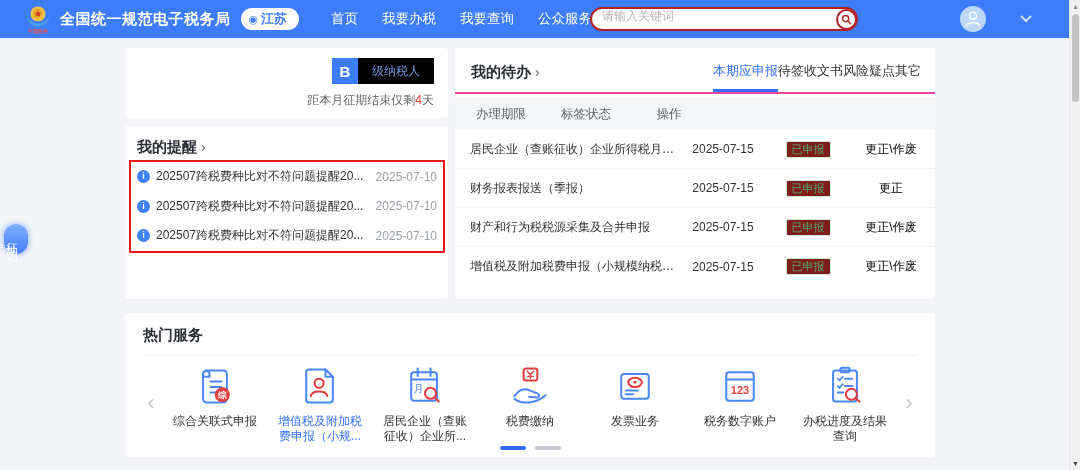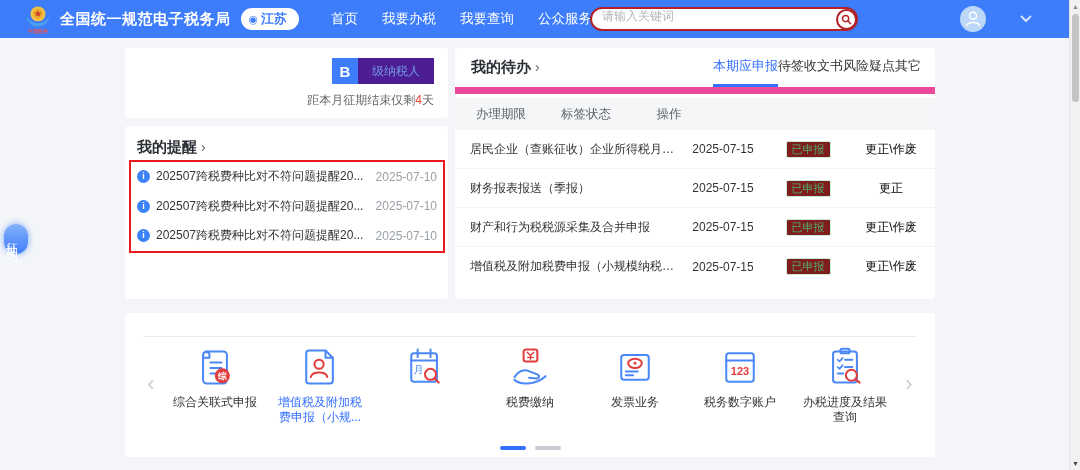--- a/index.html
+++ b/index.html
@@ -61,21 +61,21 @@
   .card-services{ left:125px; top:313px; width:810px; height:144px; padding:13px 18px; }
   .sec-title { font-size:15px; font-weight:bold; color:#2b2f36; }
   .sec-more { font-size:14px; color:#666; font-weight:normal; margin-left:4px; cursor:pointer; }
   
   .grade-row { display:flex; justify-content:flex-end; align-items:center; }
   .grade-b {
     width:26px; height:26px; background:#3d7dfc; color:#fff; font-weight:bold;
     font-size:15px; display:flex; align-items:center; justify-content:center;
   }
   .grade-label {
-    height:26px; background:#4c1d95; color:#7399e3; font-size:12px;
+    height:26px; background:#000000; color:#7399e3; font-size:12px;
     display:flex; align-items:center; padding:0 14px;
   }
   .deadline-line { text-align:right; font-size:12px; color:#666; margin-top:8px; }
   .deadline-days { color:#f04134; }
   
   .remind-list { position:absolute; left:4px; right:3px; top:34px; height:93px; padding:2px 8px; }
   .annotation-box {
     position:absolute; left:4px; right:3px; top:34px; height:93px;
     border:2px solid #e8191f; pointer-events:none; z-index:5;
   }
@@ -83,21 +83,21 @@
   .info-icon {
     width:13px; height:13px; border-radius:50%; background:#3b82f6; color:#fff;
     font-size:9px; font-weight:bold; line-height:13px; text-align:center;
     flex:none; margin-right:6px; font-style:normal;
   }
   .remind-text { font-size:12px; color:#333; white-space:nowrap; overflow:hidden; }
   .remind-date { font-size:12px; color:#9aa0a6; margin-left:auto; padding-left:8px; white-space:nowrap; }
   
   .todos-head {
     display:flex; align-items:flex-end; padding:14px 14px 0 16px;
-    border-bottom:7px solid #ec4899; height:46px;
+    border-bottom:2px solid #ec4899; height:46px;
   }
   .todos-title { font-size:15px; font-weight:bold; margin-bottom:10px; }
   .tabs { margin-left:auto; display:flex; }
   .tab { font-size:13px; color:#333; padding-bottom:9px; border-bottom:3px solid transparent; cursor:pointer; white-space:nowrap; }
   .tab.active { color:#3370ff; border-bottom-color:#3370ff; }
   .tbl-head {
     display:flex; align-items:center; height:32px; background:#f5f6f8;
     margin:4px 0 0 0; font-size:12.5px; color:#5f6368;
   }
   .tbl-row { display:flex; align-items:center; height:39px; border-bottom:1px solid #f2f3f5; font-size:12px; color:#333; }
@@ -254,20 +254,21 @@
   </div>
   <div class="tbl-row">
     <span class="c-name">增值税及附加税费申报（小规模纳税人）</span>
     <span class="c-deadline">2025-07-15</span>
     <span class="c-status"><span class="status-badge">已申报</span></span>
     <span class="c-action"><span class="link">更正\作废</span></span>
   </div>
 </div>
 
 <div class="card card-services">
+  <div class="sec-title">热门服务</div>
   <div class="svc-divider"></div>
   <div class="carousel">
     <div class="car-chev">‹</div>
     <div class="svc-items">
 
       <div class="svc-item">
         <div class="svc-icon">
           <svg width="44" height="44" viewBox="0 0 48 48" fill="none" stroke="#4a87f7" stroke-width="2.2" stroke-linecap="round" stroke-linejoin="round">
             <path d="M14 7h19a4 4 0 0 1 4 4v27a4 4 0 0 1-4 4H15a4 4 0 0 1-4-4V11"></path>
             <path d="M11 11a3.5 3.5 0 0 1 7 0v3h-7z"></path>
@@ -298,20 +299,21 @@
           <svg width="44" height="44" viewBox="0 0 48 48" fill="none" stroke="#4a87f7" stroke-width="2.2" stroke-linecap="round" stroke-linejoin="round">
             <rect x="9" y="9" width="28" height="31" rx="3"></rect>
             <line x1="16" y1="5" x2="16" y2="13"></line>
               <line x1="30" y1="5" x2="30" y2="13"></line>
               <line x1="9" y1="17" x2="37" y2="17"></line>
             <text x="17" y="31" font-size="11" fill="#4a87f7" stroke="none" text-anchor="middle">月</text>
             <circle cx="30" cy="32" r="6" stroke="#e23c3c"></circle>
               <line x1="34.5" y1="36.5" x2="39" y2="41" stroke="#e23c3c"></line>
           </svg>
         </div>
+        <div class="svc-label">居民企业（查账征收）企业所...</div>
       </div>
 
 
       <div class="svc-item">
         <div class="svc-icon">
           <svg width="44" height="44" viewBox="0 0 48 48" fill="none" stroke="#4a87f7" stroke-width="2.2" stroke-linecap="round" stroke-linejoin="round">
             <rect x="17" y="5" width="15" height="13" rx="2.5" stroke="#e23c3c"></rect>
             <path d="M21 8l3.5 3.5L28 8M24.5 11.5v4M21.5 13.5h6" stroke="#e23c3c" stroke-width="1.6"></path>
             <path d="M7 35c5-7 11-9 17-6l8 3c3 1.2 2 4.8-1 4.5l-8-.8"></path>
             <path d="M7 38c6 6 23 6 34-4"></path>

